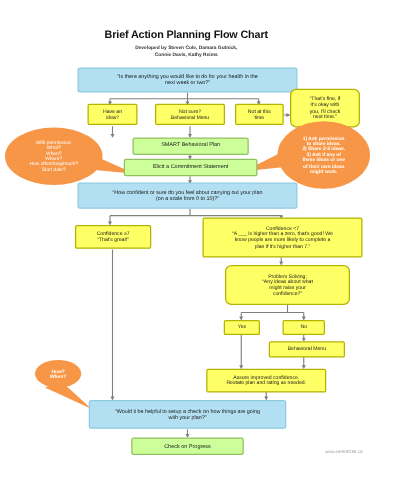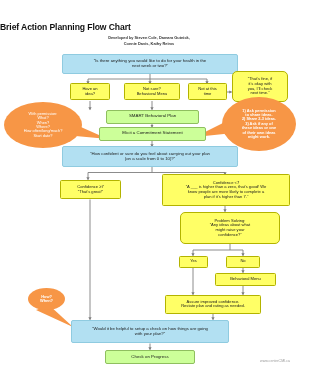--- a/index.html
+++ b/index.html
@@ -6,21 +6,21 @@
   body{width:298px;height:386px;overflow:hidden;font-family:"Liberation Sans",sans-serif;}
   #canvas{position:relative;width:298px;height:386px;background:#fff;}
   .svg-layer{position:absolute;left:0;top:0;width:298px;height:386px;pointer-events:none;}
   .node{position:absolute;box-sizing:border-box;display:flex;align-items:center;justify-content:center;text-align:center;white-space:pre-line;line-height:1.12;color:#1a1a1a;}
   .blue{background:#b2e0f2;border:0.5px solid #8fcbe0;border-radius:2px;font-size:4.3px;padding:1px 3px;}
   .yellow{background:#ffff66;border:0.5px solid #b3b300;border-radius:1.5px;font-size:4.1px;padding:1px 2px;}
   .yellow-round{background:#ffff66;border:0.5px solid #b3b300;border-radius:5px;font-size:4.1px;padding:1px 3px;}
   .green{background:#ccff99;border:0.5px solid #8fbf5f;border-radius:2px;font-size:4.4px;padding:1px 2px;}
   .orange{background:#f79646;border:none;border-radius:50%;font-size:3.9px;color:#ffffff;padding:1px 3px;}
   .orange-strong{font-weight:bold;}
-  #title{position:absolute;left:0;top:22px;width:298px;font-size:8.6px;font-weight:bold;color:#111;letter-spacing:-0.1px;}
+  #title{position:absolute;left:0;top:22px;width:298px;text-align:center;font-size:8.6px;font-weight:bold;color:#111;letter-spacing:-0.1px;}
   #sub1{position:absolute;left:0;top:35px;width:298px;text-align:center;font-size:3.9px;font-weight:bold;color:#333;}
   #sub2{position:absolute;left:0;top:41px;width:298px;text-align:center;font-size:3.9px;font-weight:bold;color:#333;}
   #watermark{position:absolute;left:230px;top:359px;width:60px;text-align:right;font-size:3.6px;color:#9a9a9a;}
 </style>
 </head>
 <body>
 
 <div id="canvas">
 
   <div id="title">Brief Action Planning Flow Chart</div>

